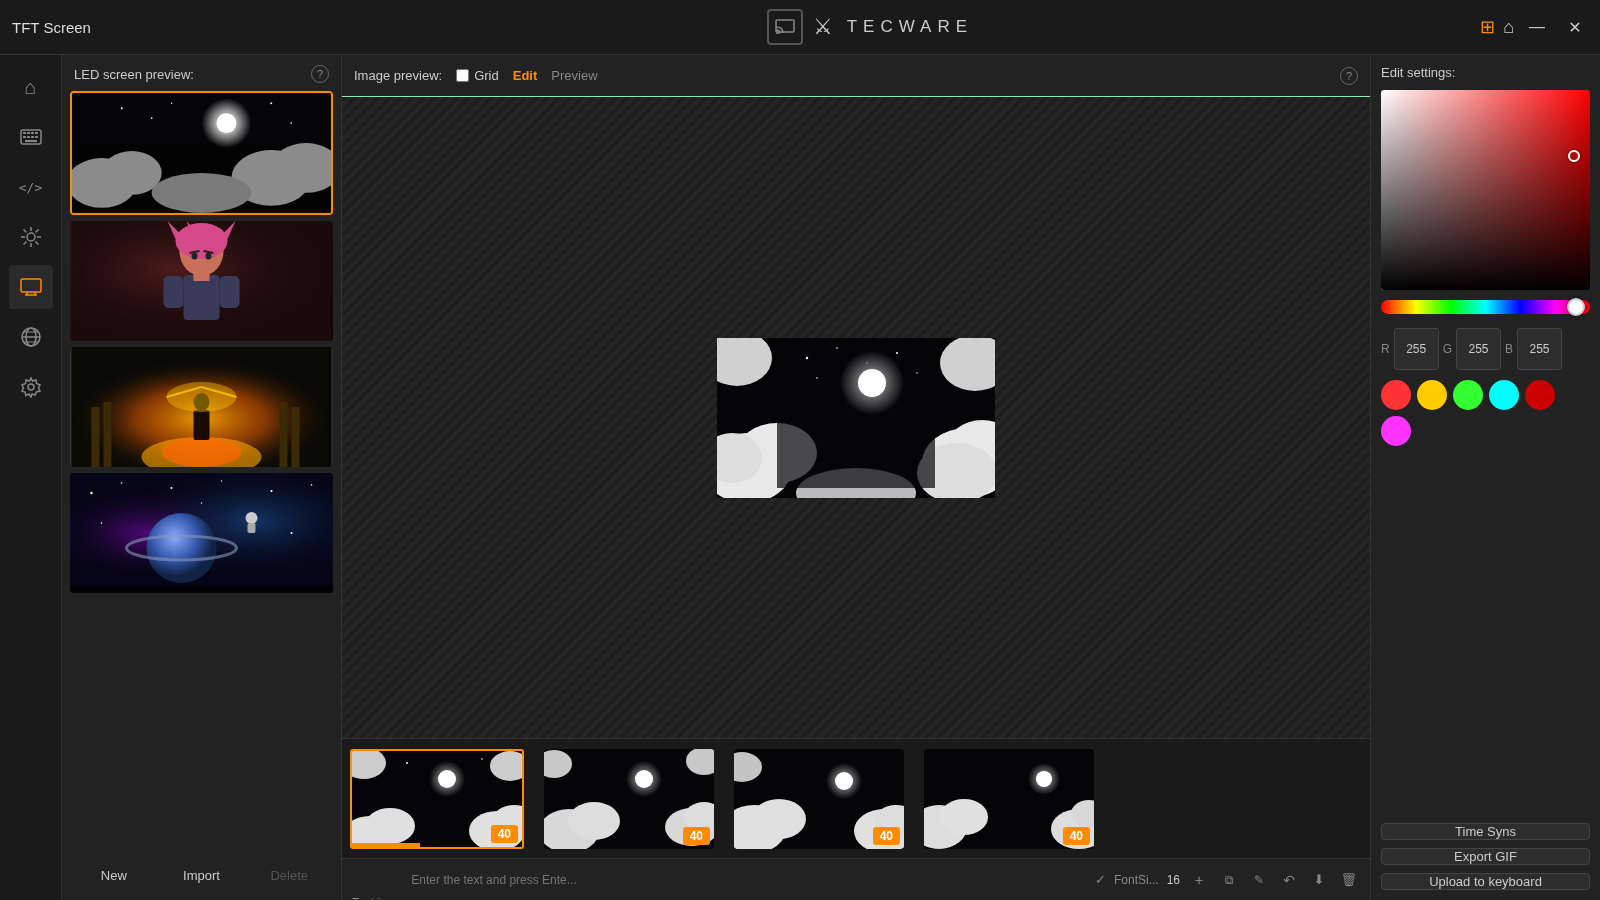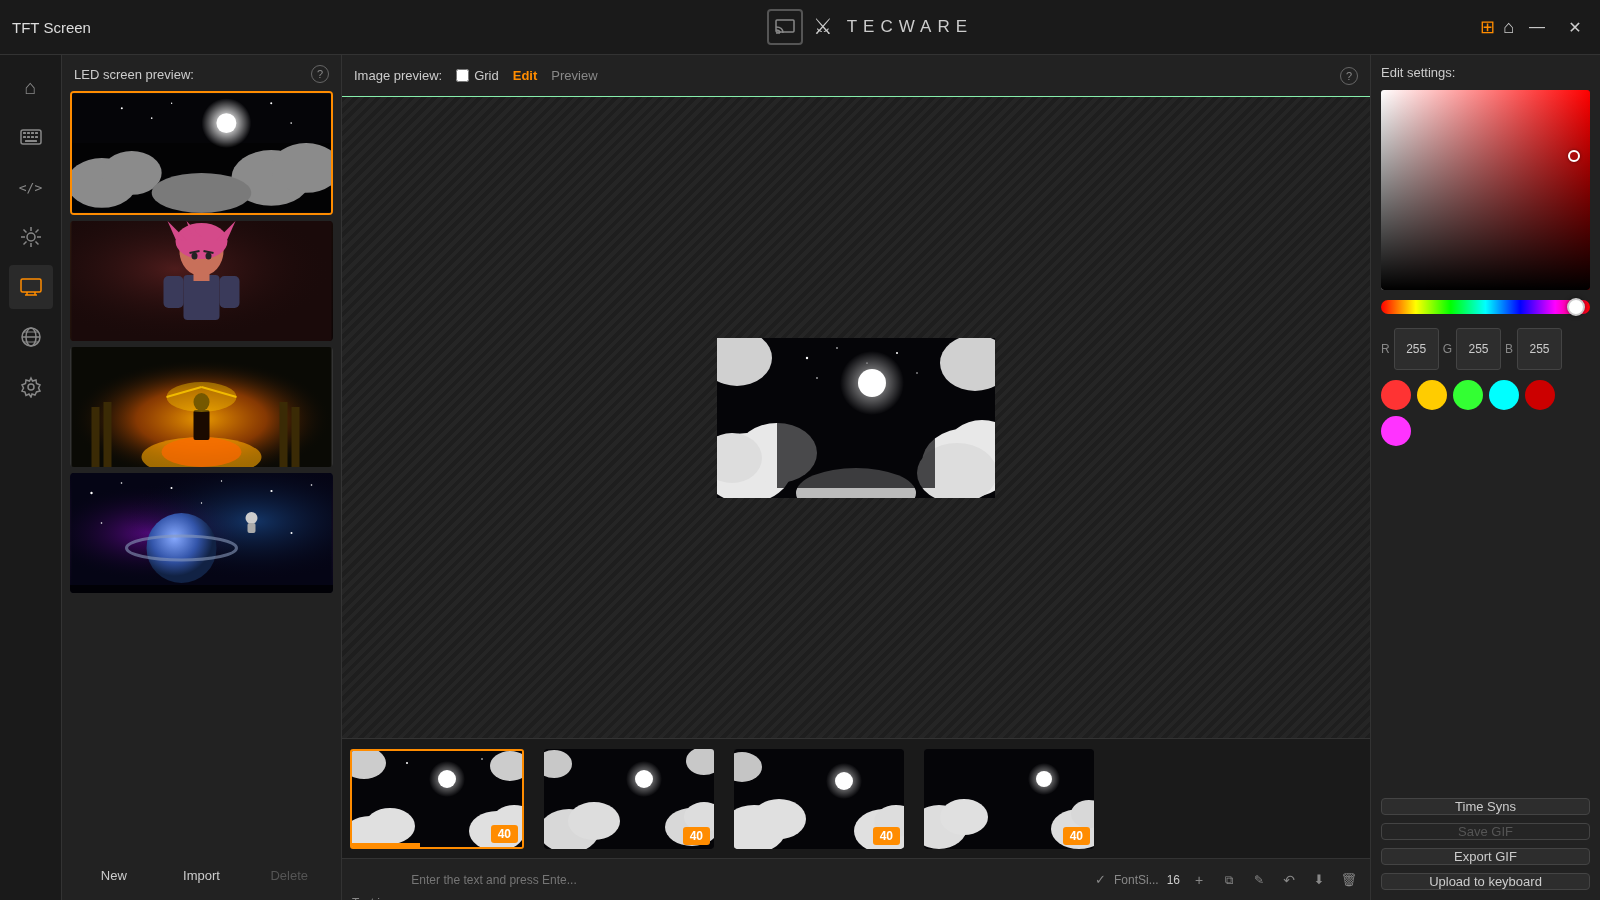--- a/index.html
+++ b/index.html
@@ -899,19 +899,18 @@
       <div class="color-swatch" style="background:#ff3333;"></div>
       <div class="color-swatch" style="background:#ffcc00;"></div>
       <div class="color-swatch" style="background:#33ff33;"></div>
       <div class="color-swatch" style="background:#00ffff;"></div>
       <div class="color-swatch" style="background:#cc0000;"></div>
       <div class="color-swatch" style="background:#ff33ff;"></div>
     </div>
 
     <div class="right-panel-buttons">
       <button class="rp-btn">Time Syns</button>
-      <button class="rp-btn disabled">Save GIF</button>
       <button class="rp-btn">Export GIF</button>
       <button class="rp-btn primary">Upload to keyboard</button>
     </div>
   </div>
 
 </div>
 
 </body></html>

